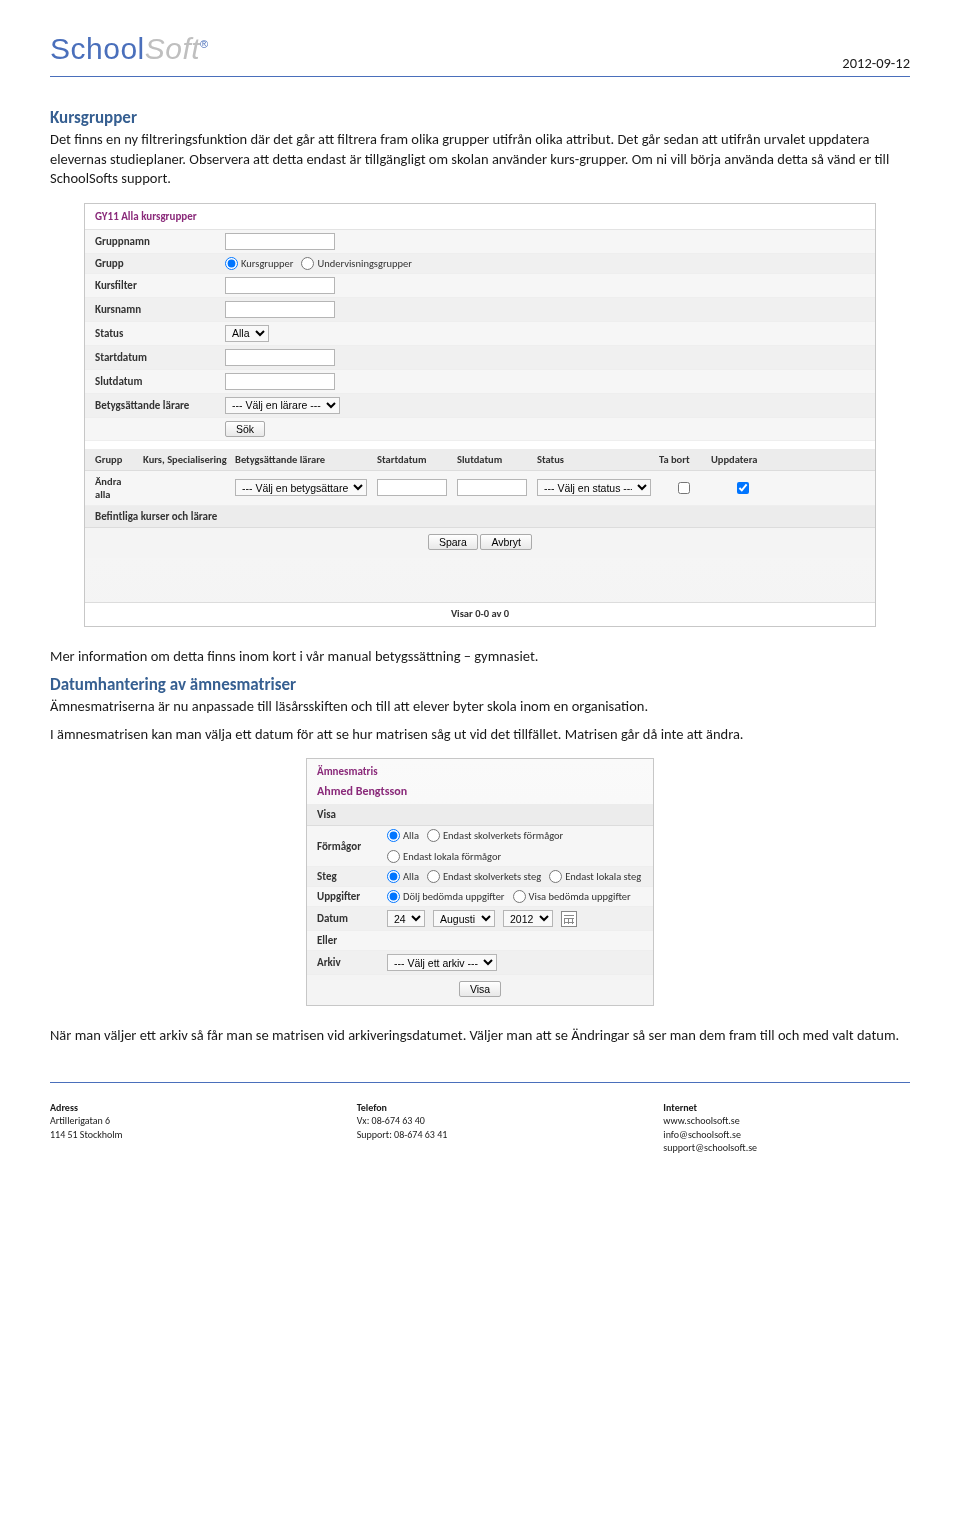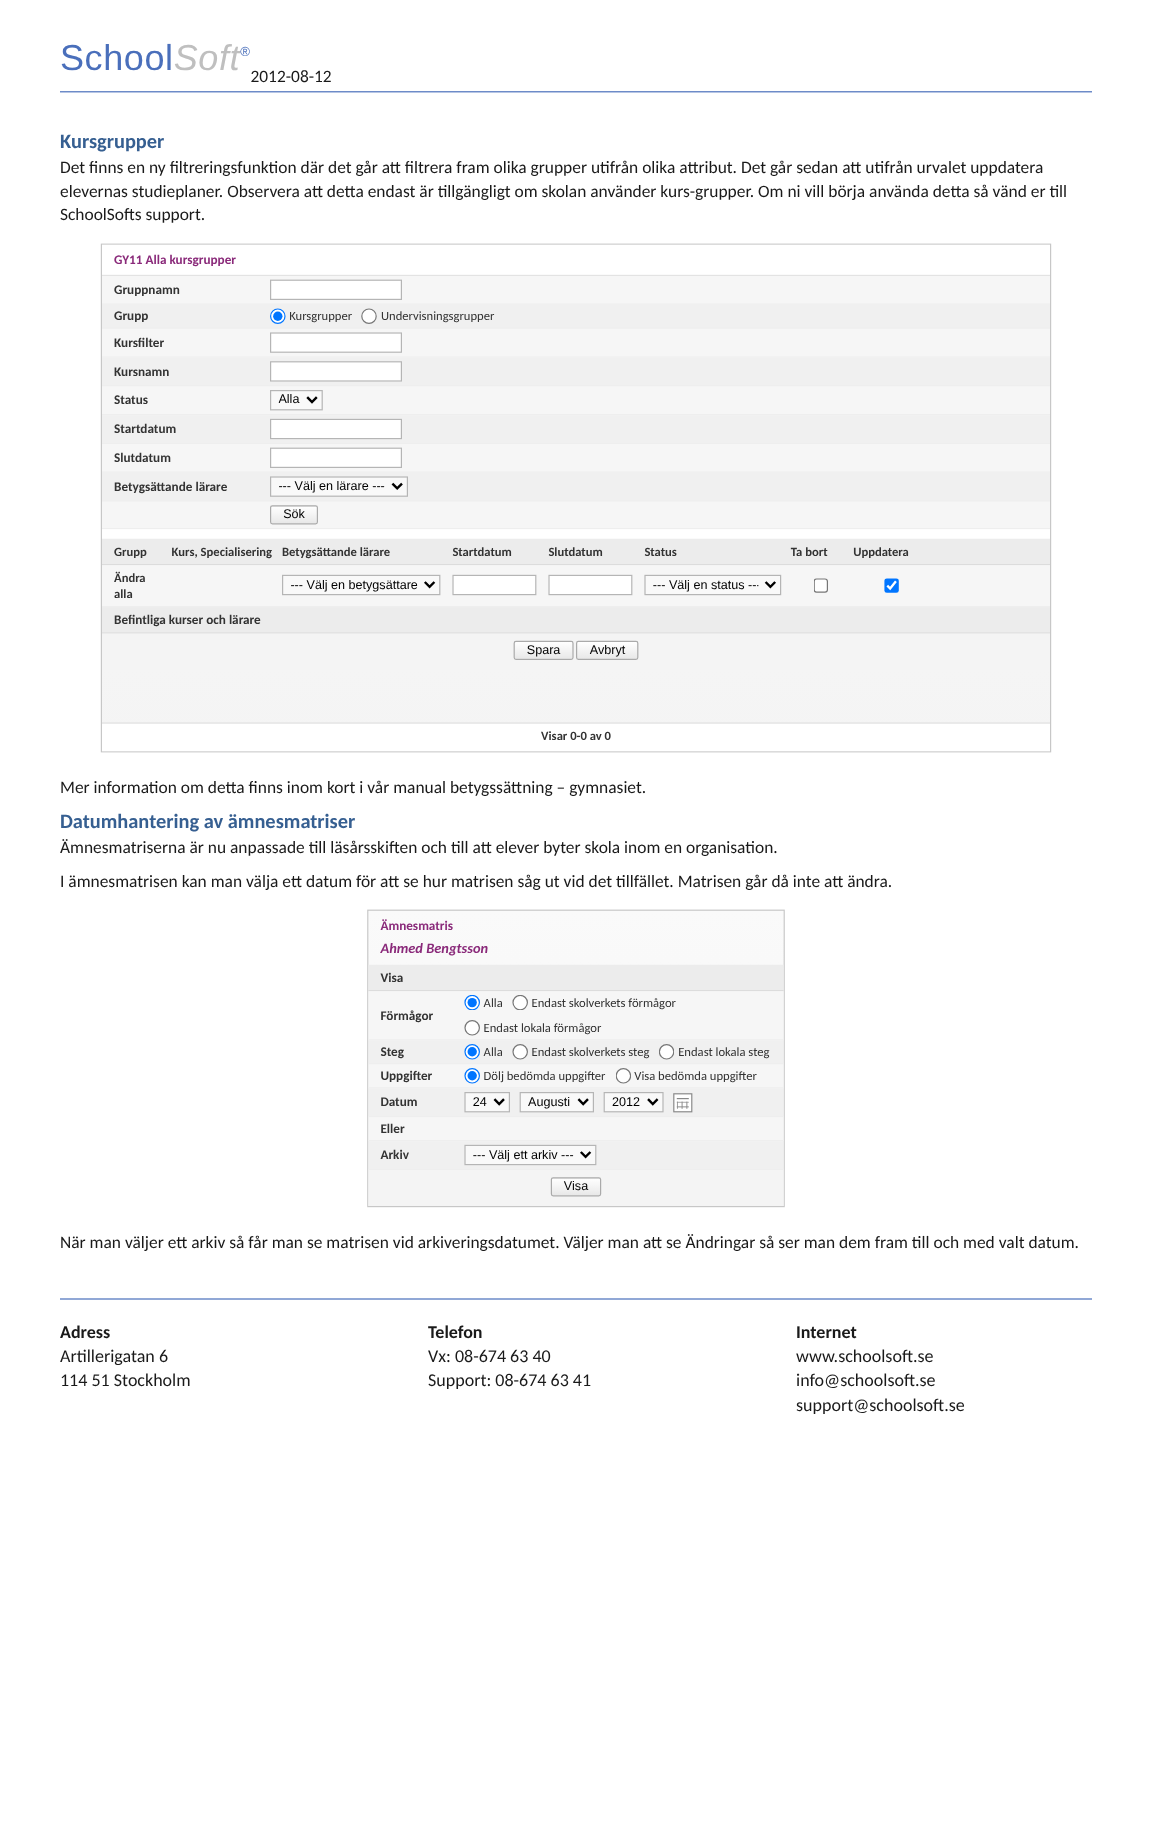--- a/index.html
+++ b/index.html
@@ -11,21 +11,21 @@
     background: #fff;
     color: #1a1a1a;
     width: 960px;
   }
   .page {
     padding: 32px 50px 24px 50px;
   }
   .logo-row {
     display: flex;
     align-items: flex-start;
-    justify-content: flex-start;
+    justify-content: space-between;
   }
   .logo {
     font-family: "Segoe UI", Arial, sans-serif;
     font-size: 30px;
     letter-spacing: .5px;
     position: relative;
   }
   .logo .blue { color: #4a6fbb; font-weight: 400; }
   .logo .gray { color: #bfbfbf; font-weight: 300; font-style: italic; }
   .logo .reg { color:#4a6fbb; font-size:11px; vertical-align: super; }
@@ -62,42 +62,42 @@
   .thead .c7{flex:0 0 48px;} .thead .c8{flex:0 0 62px;}
   .trow { display:flex; padding:4px 10px; font-size:10.5px; background:#f6f6f6; border-bottom:1px solid #eee; gap:4px; align-items:center;}
   .trow .c1{flex:0 0 44px;} .trow .c2{flex:0 0 88px;} .trow .c3{flex:0 0 138px;}
   .trow .c4{flex:0 0 76px;} .trow .c5{flex:0 0 76px;} .trow .c6{flex:0 0 118px;}
   .trow .c7{flex:0 0 48px; text-align:center;} .trow .c8{flex:0 0 62px; text-align:center;}
   .chk { width:12px; height:12px; }
   .footer-row { text-align:center; padding:6px 0 8px; background:#f4f4f4; }
   .pager { text-align:center; padding:4px 0 6px; font-weight:700; background:#fff; font-size:10.5px; border-top:1px solid #dcdcdc;margin-top:44px;}
 
   .shot2 .title2 { color:#8a2a7a; font-weight:700; padding:6px 10px; }
-  .shot2 .name { color:#8a2a7a; font-weight:700; padding:0 10px 6px; font-size:12px;font-style:italic;}
+  .shot2 .name { color:#8a2a7a; font-weight:700; padding:0 10px 6px; font-size:12px;}
   .cal-icon { display:inline-block; width:16px; height:16px; border:1px solid #888; background:#fff; position:relative; }
   .cal-icon::before { content:""; position:absolute; top:3px; left:2px; right:2px; border-top:1px solid #888;}
   .cal-icon::after { content:""; position:absolute; top:6px; left:2px; right:2px; bottom:2px;
      background-image: linear-gradient(#888 1px, transparent 1px), linear-gradient(90deg,#888 1px, transparent 1px);
      background-size: 4px 4px;}
 
   .foot {
-    display:flex; gap:60px; font-size:15px; line-height:1.35;
+    display:flex; gap:60px; font-size:10px; line-height:1.35;
   }
   .foot .col { flex:1; }
   .foot .h { font-weight:700; }
 </style>
 </head>
 <body>
 
 <div class="page">
   <div class="logo-row">
     <div class="logo">
       <span class="blue">School</span><span class="gray">Soft</span><span class="reg">®</span>
     </div>
-    <div class="date">2012-08-12</div>
+    <div class="date">2012-09-12</div>
   </div>
   <hr class="rule">
 
   <h3 class="blue">Kursgrupper</h3>
   <p>Det finns en ny filtreringsfunktion där det går att filtrera fram olika grupper utifrån olika attribut. Det går sedan att utifrån urvalet uppdatera elevernas studieplaner. Observera att detta endast är tillgängligt om skolan använder kurs-grupper. Om ni vill börja använda detta så vänd er till SchoolSofts support.</p>
 
   <div class="shot shot1">
     <div class="title">GY11 Alla kursgrupper</div>
     <div class="row">
         <div class="lab">Gruppnamn</div>

